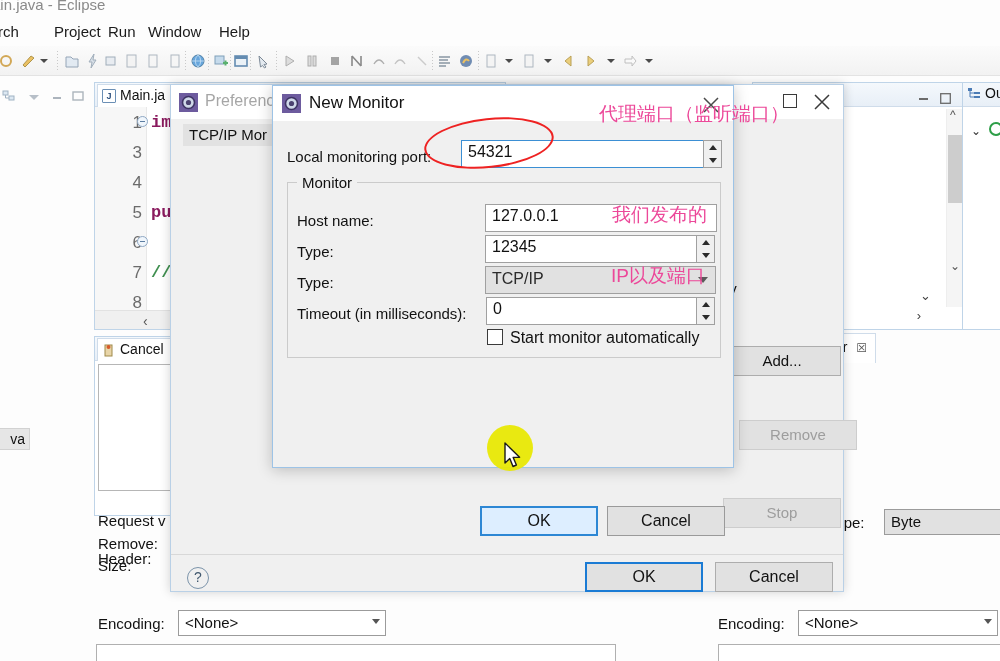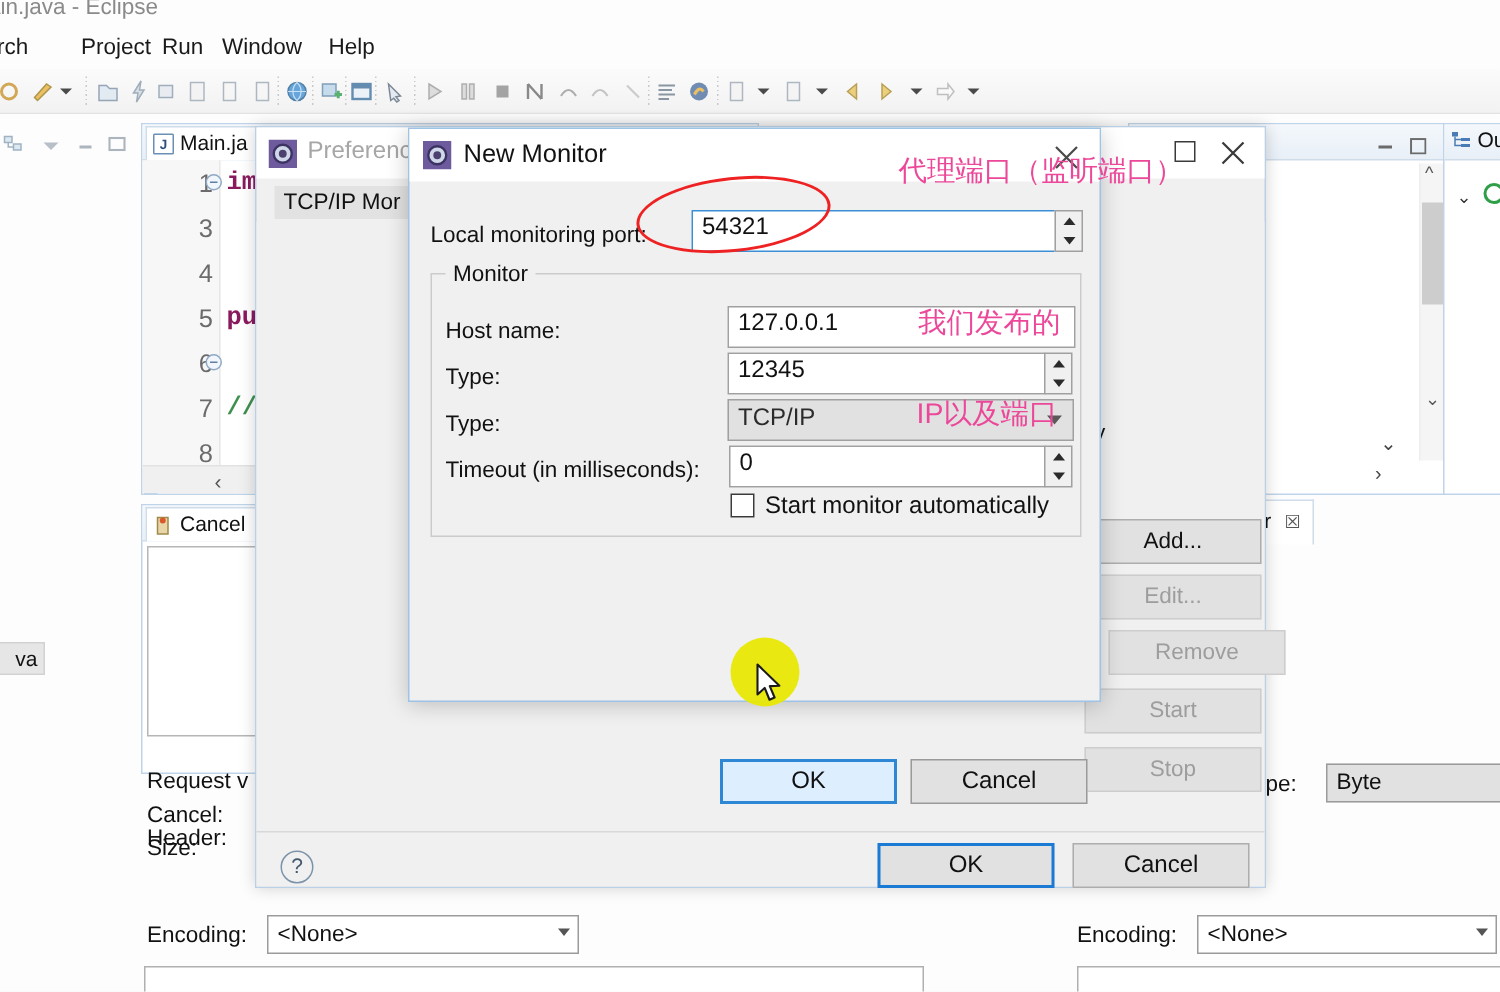--- a/index.html
+++ b/index.html
@@ -529,21 +529,21 @@
               <circle cx="6.5" cy="3" r="2" fill="#d85a2a"></circle>
             </svg>
         </span>
         <span>Cancel</span>
       </div>
     </div>
     <div class="markers-body"></div>
   </div>
 
   <div class="bl-label" style="left:98px; top:512px">Request v</div>
-  <div class="bl-label" style="left:98px; top:535px">Cancel:</div>
+  <div class="bl-label" style="left:98px; top:535px">Remove:</div>
   <div class="bl-label" style="left:98px; top:557px">Size:</div>
   <div class="bl-label" style="left:98px; top:550px">Header:</div>
   <div class="bl-label" style="left:98px; top:615px">Encoding:</div>
   <div class="enc-combo" style="left:178px; top:610px; width:208px">
     <span>&lt;None&gt;</span>
     <span class="combo-chev"></span>
   </div>
   <div class="bl-bigbox" style="left:96px; top:644px; width:520px; height:30px"></div>
 
   <div class="bl-label" style="left:832px; top:514px">type:</div>
@@ -634,23 +634,21 @@
         </svg>
     </div>
   </div>
   <div class="prefs-subtab">TCP/IP Mor</div>
 
   <div class="prefs-body">
     <div class="prefs-desc" style="left:540px; top:96px">rts.</div>
     <div class="prefs-desc" style="left:540px; top:132px">ivity</div>
 
     <div class="prefs-btn" style="left:552px; top:198px">Add...</div>
-    <div class="prefs-btn disabled" style="left:552px; top:235px">Edit...</div>
     <div class="prefs-btn disabled" style="left:568px; top:272px">Remove</div>
-    <div class="prefs-btn disabled" style="left:552px; top:311px">Start</div>
     <div class="prefs-btn disabled" style="left:552px; top:350px">Stop</div>
 
     <div class="prefs-sep" style="top:406px"></div>
     <div class="prefs-help">?</div>
     <div class="prefs-ok">OK</div>
     <div class="prefs-cancel">Cancel</div>
   </div>
 </div>
 
 <div id="newmon-dialog">

